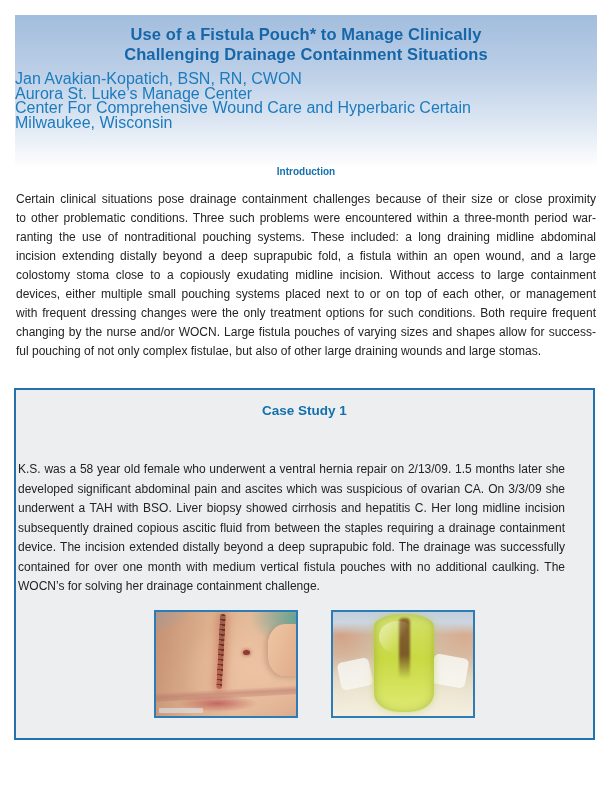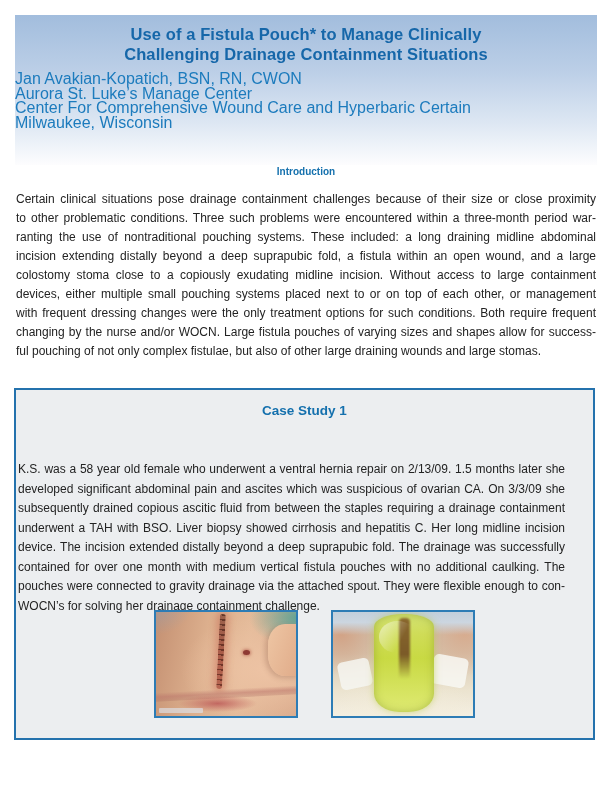--- a/index.html
+++ b/index.html
@@ -168,25 +168,24 @@
       <div>changing by the nurse and/or WOCN. Large fistula pouches of varying sizes and shapes allow for success-</div>
       <div>ful pouching of not only complex fistulae, but also of other large draining wounds and large stomas.</div>
     </div>
 
   <div class="case-box">
     <div class="case-heading">Case Study 1</div>
 
     <div class="case-text bodylines">
         <div>K.S. was a 58 year old female who underwent a ventral hernia repair on 2/13/09. 1.5 months later she</div>
         <div>developed significant abdominal pain and ascites which was suspicious of ovarian CA. On 3/3/09 she</div>
+        <div>underwent a TAH with BSO. Liver biopsy showed cirrhosis and hepatitis C. Her long midline incision</div>
         <div>subsequently drained copious ascitic fluid from between the staples requiring a drainage containment</div>
-        <div>underwent a TAH with BSO. Liver biopsy showed cirrhosis and hepatitis C. Her long midline incision</div>
         <div>device. The incision extended distally beyond a deep suprapubic fold. The drainage was successfully</div>
         <div>contained for over one month with medium vertical fistula pouches with no additional caulking. The</div>
-        <div>pouches were connected to gravity drainage via the attached spout. They were flexible enough to con-</div>
         <div>WOCN’s for solving her drainage containment challenge.</div>
       </div>
 
     <div class="photos-row">
 
       <div class="photo-frame">
         <div class="photo-incision-bg"></div>
         <div class="hand-fingers-left"></div>
         <div class="incision-line"></div>
         <div class="lesion-dot"></div>

